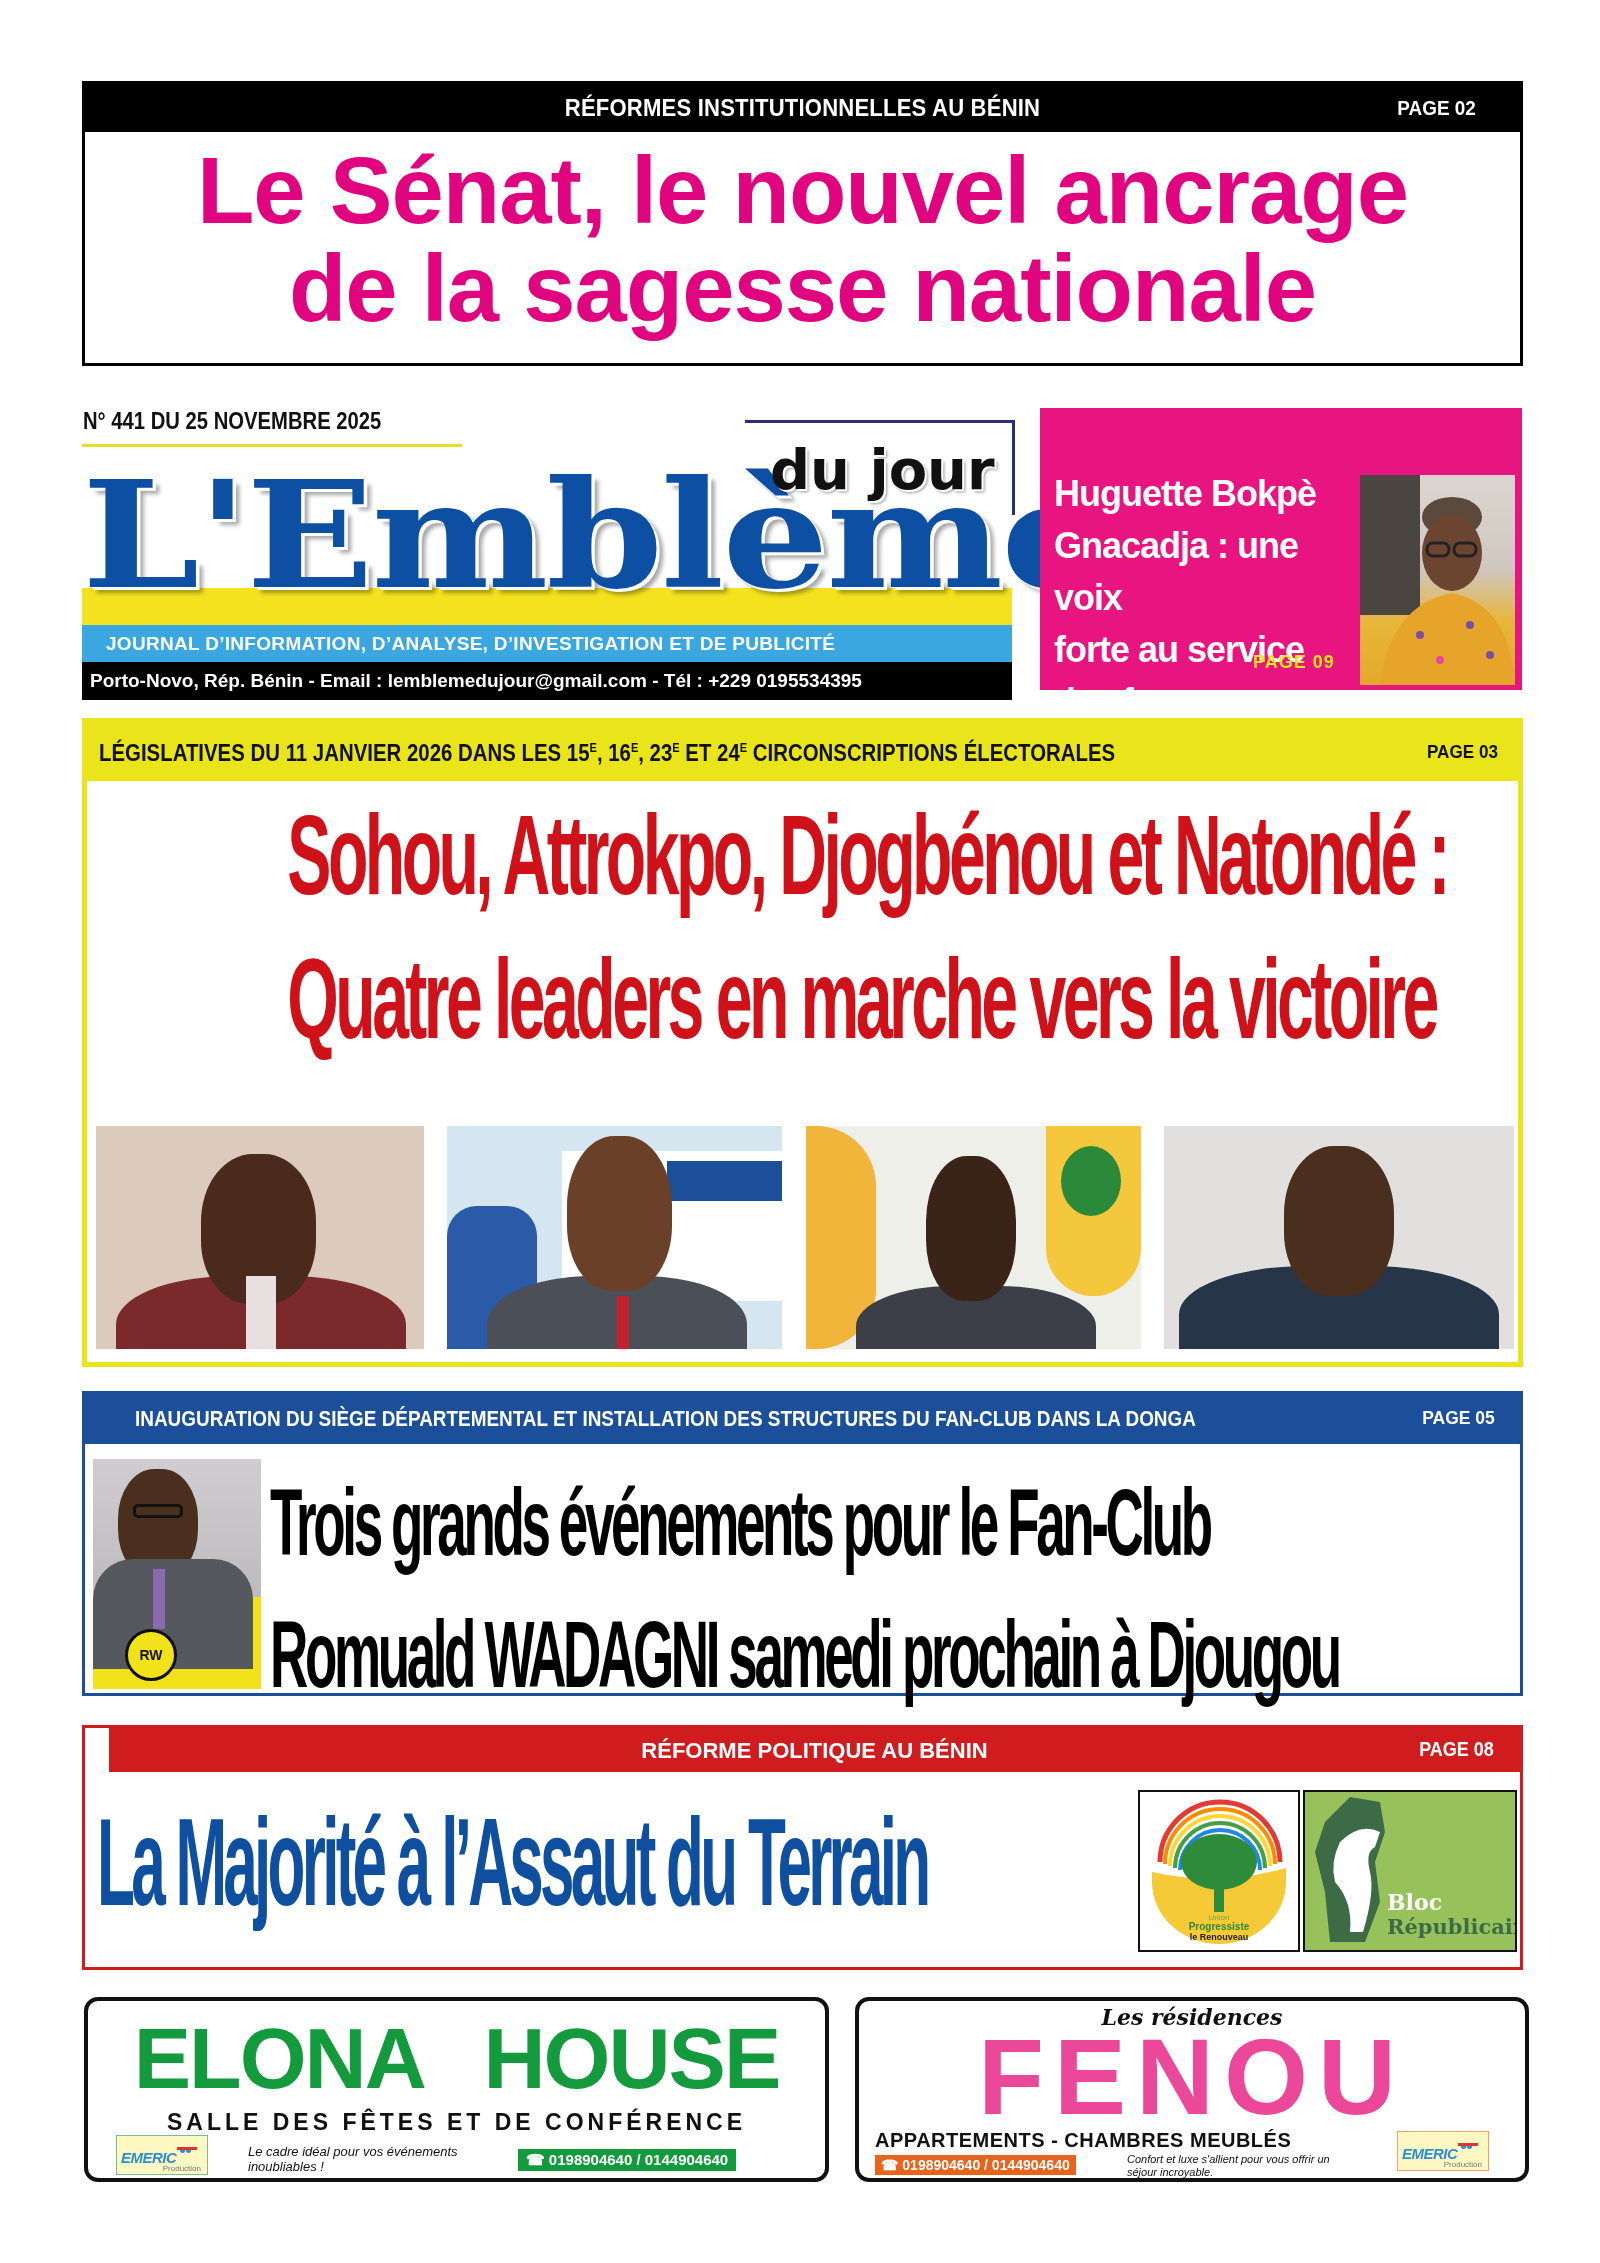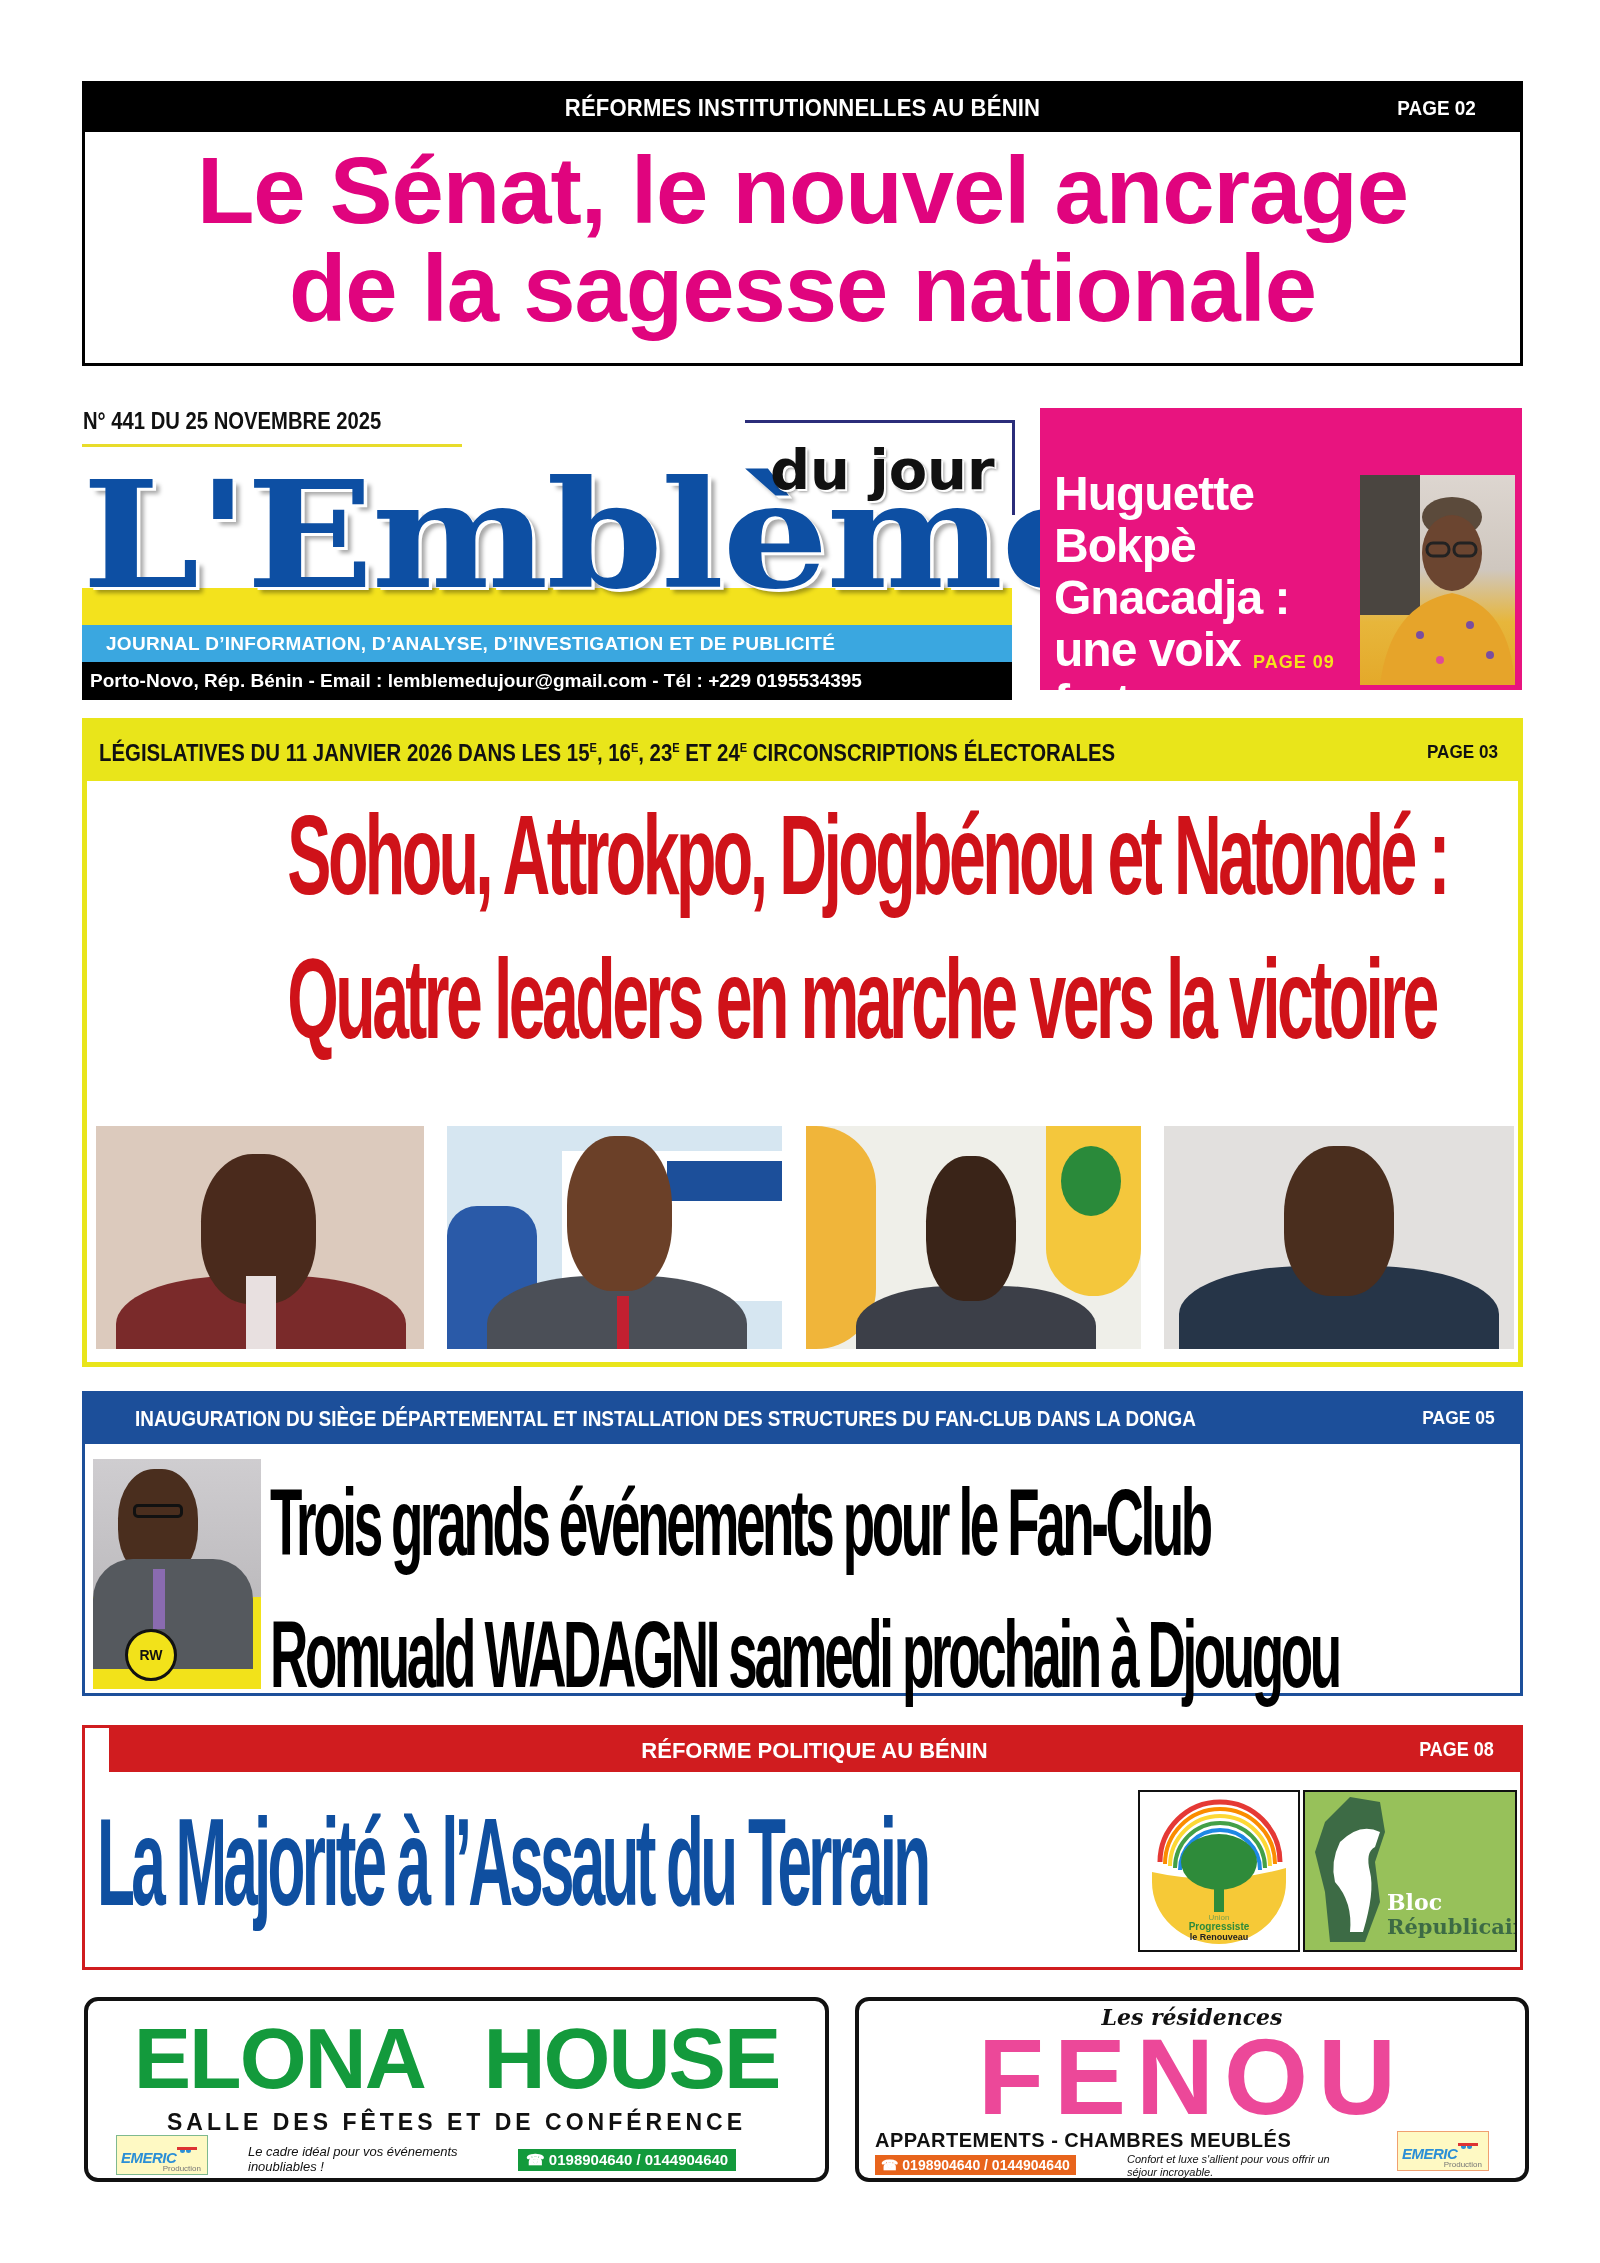--- a/index.html
+++ b/index.html
@@ -23,21 +23,21 @@
   #mast .navline-v { position: absolute; left: 930px; top: -20px; width: 3px; height: 95px; background: #2b2d7a; }
   #mast .yellowband { position: absolute; left: 0; top: 148px; width: 930px; height: 40px; background: #f3e21d; }
   #mast .logo { position: absolute; left: 0; top: 20px; font-family: "DejaVu Serif", serif; font-weight: 900; font-size: 148px; line-height: 150px; color: #0d4fa3; letter-spacing: -2px; text-shadow: 3px 3px 0 #ffffff, 6px 6px 4px rgba(0,0,0,0.35); transform: scaleX(1.13); transform-origin: left; }
   #mast .dujour { position: absolute; left: 688px; top: 0px; font-family: "DejaVu Sans", sans-serif; font-weight: 900; font-size: 56px; line-height: 60px; color: #111; text-shadow: 2px 2px 0 #fff, 3px 3px 3px rgba(0,0,0,0.4); }
   #mast .tagline { position: absolute; left: 0; top: 185px; width: 930px; height: 37px; background: #3aa7e0; color: #fff; font-weight: 700; font-size: 19px; line-height: 37px; padding-left: 24px; letter-spacing: 0.3px; }
   #mast .contact { position: absolute; left: 0; top: 222px; width: 930px; height: 38px; background: #000; color: #fff; font-size: 19px; line-height: 38px; padding-left: 8px; font-weight: 700; transform-origin: left; }
 
   
   #pink { left: 1040px; top: 408px; width: 482px; height: 282px; background: #e8147f; }
   #pink .kicker { position: absolute; left: 7px; top: 7px; right: 7px; height: 44px; background: #fff; color: #000; font-weight: 700; font-size: 19px; line-height: 44px; text-align: center; letter-spacing: -0.2px; }
-  #pink .title { position: absolute; left: 14px; top: 60px; width: 300px; color: #fff; font-weight: 900; font-size: 48px; line-height: 52px; letter-spacing: -1px; }
+  #pink .title { position: absolute; left: 14px; top: 60px; width: 300px; color: #fff; font-weight: 900; font-size: 36px; line-height: 52px; letter-spacing: -1px; }
   #pink .page { position: absolute; left: 213px; top: 244px; color: #f5e31b; font-weight: 900; font-size: 18px; letter-spacing: 1px; }
   #pink .photo { position: absolute; left: 320px; top: 67px; width: 155px; height: 210px; background: linear-gradient(180deg,#ddd6d0 0%,#cfc7bf 45%,#e7b63b 70%,#e4a92a 100%); overflow: hidden; }
 
   
   #leg { left: 82px; top: 718px; width: 1441px; height: 649px; border: 5px solid #e9e51a; background: #fff; }
   #leg .bar { height: 58px; background: #e9e51a; position: relative; }
   #leg .bar .kicker { position: absolute; left: 12px; top: 16px; font-weight: 700; font-size: 24px; color: #111; transform: scaleX(0.85); transform-origin: left; white-space: nowrap; }
   #leg .bar .kicker sup { font-size: 13px; }
   #leg .bar .page { position: absolute; right: 16px; top: 18px; font-weight: 700; font-size: 19px; color: #111; transform: scaleX(0.9); }
   #leg .headline { color: #cf1219; font-weight: 900; font-size: 92px; line-height: 118px; text-align: center; margin-top: 2px; letter-spacing: -5px; transform: scaleX(0.72) scaleY(1.22); transform-origin: top center; white-space: nowrap; }

